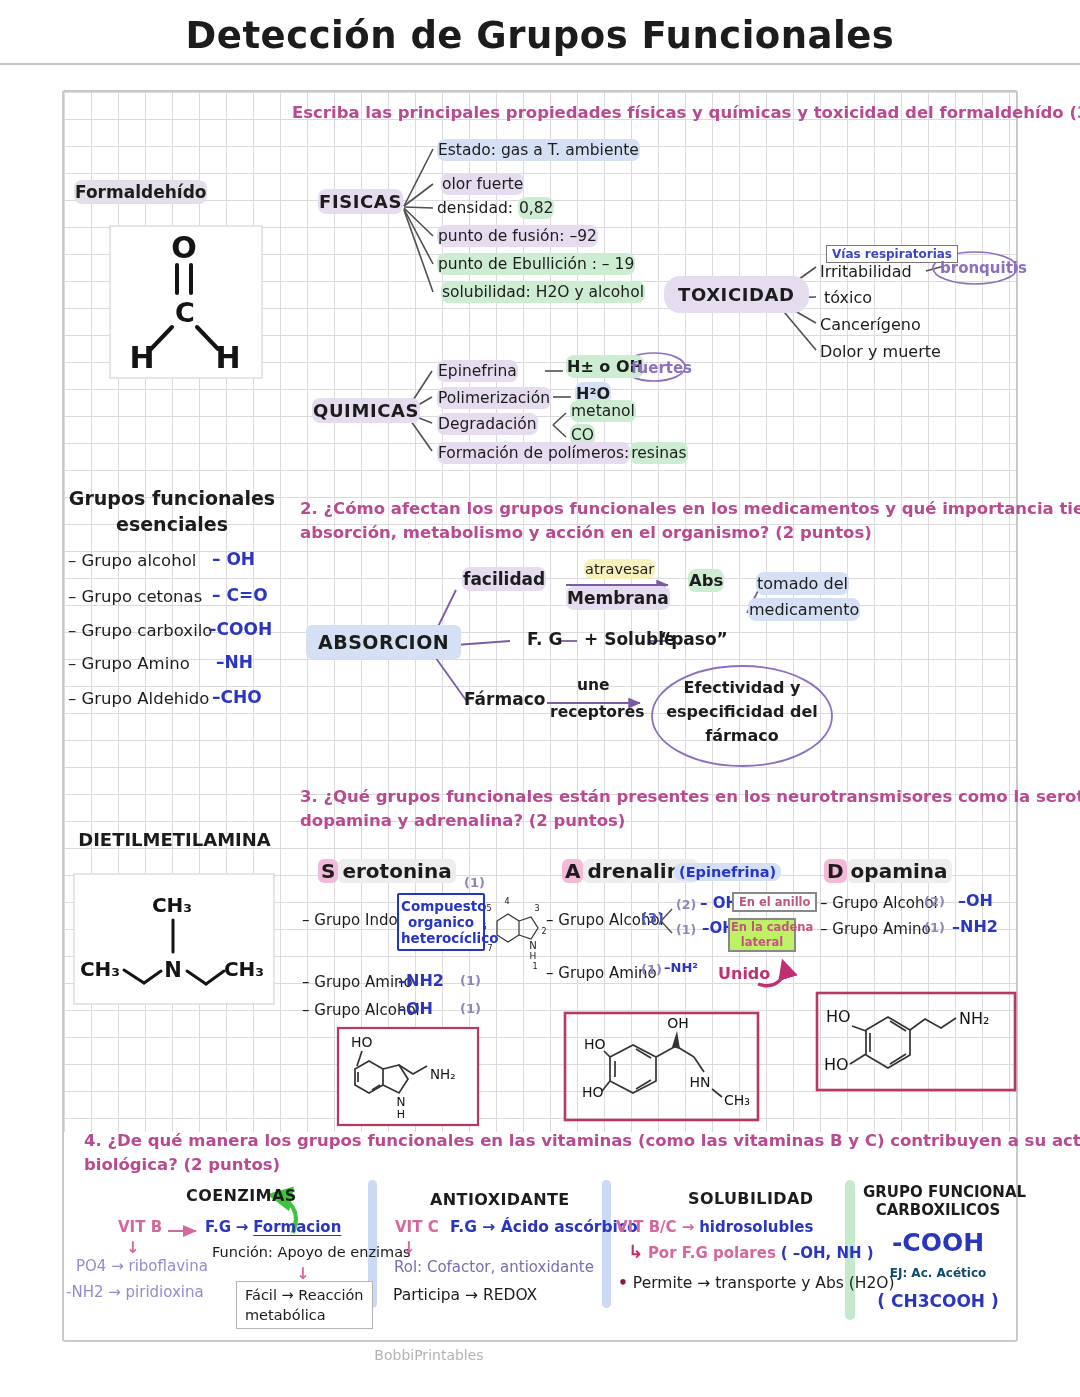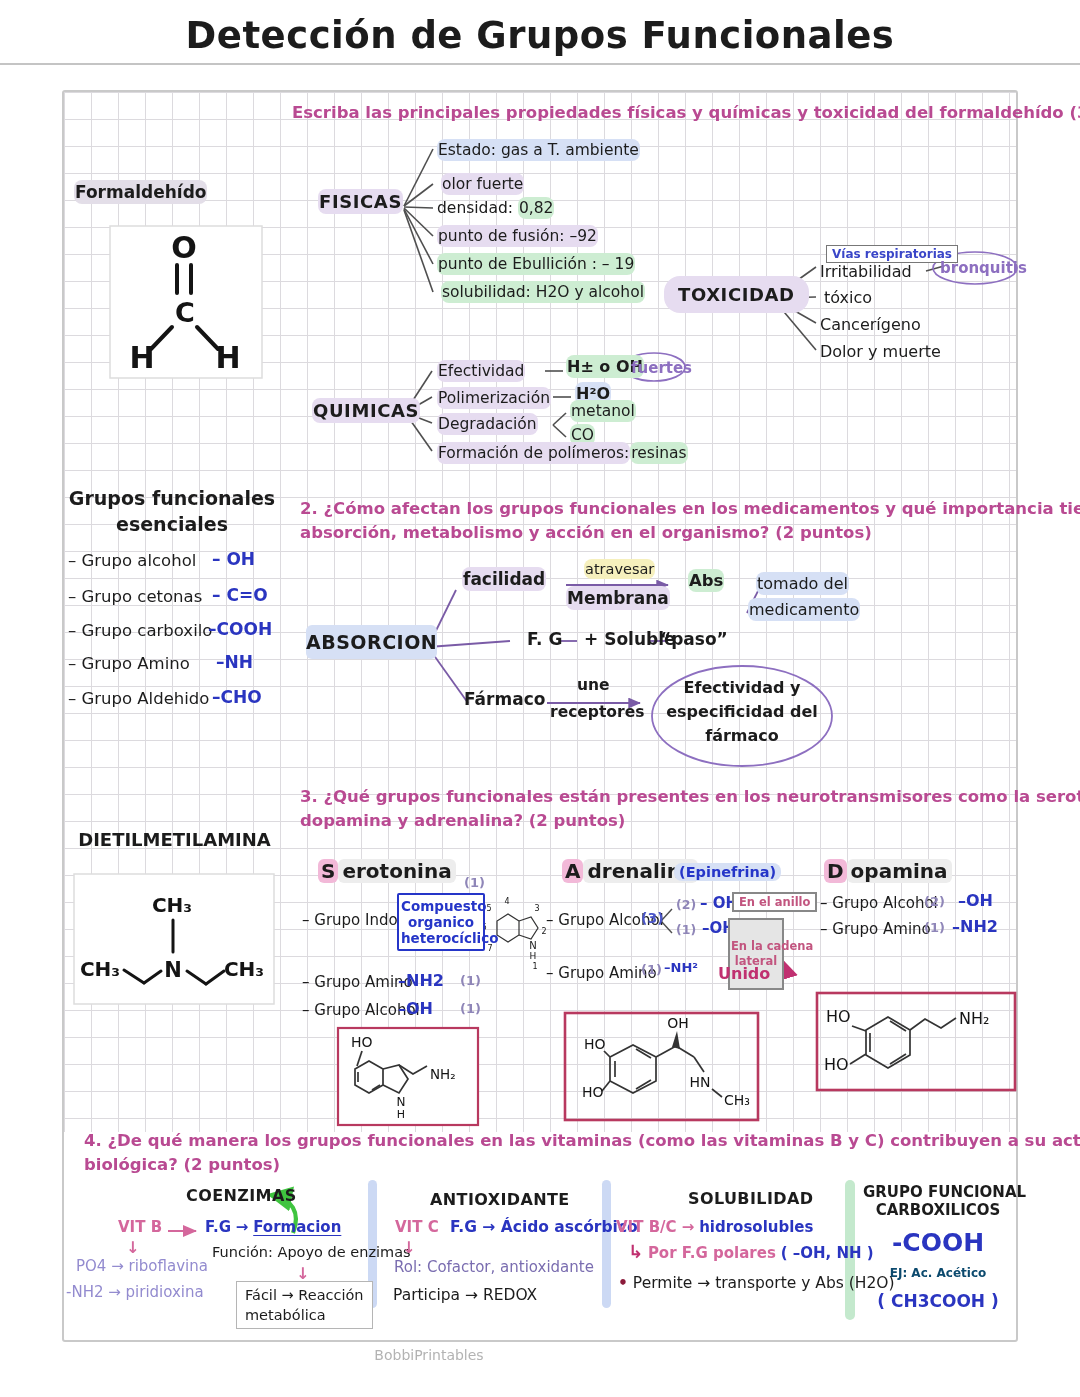--- a/index.html
+++ b/index.html
@@ -229,21 +229,21 @@
 
 <div class="abs" style="left:664px;top:284px"><span class="node" style="background:#e6dcf0;border-radius:16px;padding:8px 14px">TOXICIDAD</span></div>
 <div class="abs bx" style="left:826px;top:245px;font-size:12px;font-weight:bold;color:#3a46c8">Vías respiratorias</div>
 <div class="abs it" style="left:820px;top:262px;font-size:16px">Irritabilidad</div>
 <div class="abs pur" style="left:940px;top:259px;font-size:15px">bronquitis</div>
 <div class="abs it" style="left:824px;top:288px;font-size:16px">tóxico</div>
 <div class="abs it" style="left:820px;top:315px;font-size:16px">Cancerígeno</div>
 <div class="abs it" style="left:820px;top:342px;font-size:16px">Dolor y muerte</div>
 
 <div class="abs" style="left:312px;top:400px"><span class="hl hl-p node">QUIMICAS</span></div>
-<div class="abs it" style="left:437px;top:362px"><span class="hl hl-p">Efectividad</span></div>
+<div class="abs it" style="left:437px;top:362px"><span class="hl hl-p">Epinefrina</span></div>
 <div class="abs" style="left:566px;top:357px;font-weight:bold;font-size:16px"><span class="hl hl-g">H± o OH</span></div>
 <div class="abs pur" style="left:631px;top:359px;font-size:15px">fuertes</div>
 <div class="abs it" style="left:437px;top:389px"><span class="hl hl-p">Polimerización</span></div>
 <div class="abs" style="left:575px;top:384px;font-weight:bold;font-size:16px"><span class="hl hl-b">H²O</span></div>
 <div class="abs it" style="left:437px;top:415px"><span class="hl hl-p">Degradación</span></div>
 <div class="abs it" style="left:570px;top:402px"><span class="hl hl-g">metanol</span></div>
 <div class="abs it" style="left:570px;top:426px"><span class="hl hl-g">CO</span></div>
 <div class="abs it" style="left:437px;top:444px"><span class="hl hl-p">Formación de polímeros:</span><span class="hl hl-g">resinas</span></div>
 
 <div class="abs ctr" style="left:62px;top:487px;width:220px;font-size:19px;font-weight:bold">Grupos funcionales</div>
@@ -261,21 +261,21 @@
 
 <div class="abs q" style="left:300px;top:499px">2. ¿Cómo afectan los grupos funcionales en los medicamentos y qué importancia tienen en su</div>
 <div class="abs q" style="left:300px;top:523px">absorción, metabolismo y acción en el organismo? (2 puntos)</div>
 
 <div class="abs" style="left:462px;top:569px;font-size:17px;font-weight:600"><span class="hl hl-p">facilidad</span></div>
 <div class="abs" style="left:584px;top:561px;font-size:14.5px;font-weight:500"><span class="hl hl-y">atravesar</span></div>
 <div class="abs" style="left:566px;top:588px;font-size:17px;font-weight:700"><span class="hl hl-p">Membrana</span></div>
 <div class="abs" style="left:688px;top:571px;font-size:16.5px;font-weight:bold"><span class="hl hl-g">Abs</span></div>
 <div class="abs" style="left:756px;top:574px;font-size:16px;font-weight:500"><span class="hl hl-b">tomado del</span></div>
 <div class="abs" style="left:748px;top:600px;font-size:16px;font-weight:500"><span class="hl hl-b">medicamento</span></div>
-<div class="abs" style="left:306px;top:631px"><span style="background:#d6e0f5;border-radius:6px;padding:6px 0;font-weight:bold;font-size:19px;letter-spacing:.5px">ABSORCION</span></div>
+<div class="abs" style="left:306px;top:631px"><span style="background:#d6e0f5;border-radius:6px;padding:6px 12px;font-weight:bold;font-size:19px;letter-spacing:.5px">ABSORCION</span></div>
 <div class="abs" style="left:527px;top:629px;font-size:17px;font-weight:600">F. G</div>
 <div class="abs" style="left:584px;top:629px;font-size:17px;font-weight:600">+ Soluble</div>
 <div class="abs" style="left:660px;top:629px;font-size:17px;font-weight:600">“paso”</div>
 <div class="abs" style="left:464px;top:689px;font-size:17px;font-weight:600">Fármaco</div>
 <div class="abs" style="left:577px;top:676px;font-size:15.5px;font-weight:600">une</div>
 <div class="abs" style="left:550px;top:703px;font-size:15.5px;font-weight:600">receptores</div>
 <div class="abs ctr" style="left:652px;top:678px;width:180px;font-size:16px;font-weight:600">Efectividad y</div>
 <div class="abs ctr" style="left:652px;top:702px;width:180px;font-size:16px;font-weight:600">especificidad del</div>
 <div class="abs ctr" style="left:652px;top:726px;width:180px;font-size:16px;font-weight:600">fármaco</div>
 
@@ -299,21 +299,21 @@
 
 <div class="abs" style="left:562px;top:859px;font-size:20px;font-weight:bold"><span class="ini">A</span><span class="restw">drenalina</span></div>
 <div class="abs" style="left:674px;top:864px;font-size:14.5px"><span class="hl hl-b" style="color:#2535c8;font-weight:bold;padding:1px 5px">(Epinefrina)</span></div>
 <div class="abs it" style="left:546px;top:911px;font-size:15px">– Grupo Alcohol</div>
 <div class="abs" style="left:641px;top:910px;color:#4a55c8;font-weight:bold;font-size:14px">(3)</div>
 <div class="abs cnt" style="left:676px;top:897px;font-size:12.5px">(2)</div>
 <div class="abs blue" style="left:700px;top:894px;font-size:15px">– OH</div>
 <div class="abs bx" style="left:732px;top:892px;font-size:11.5px;font-weight:600;color:#c2557f;border-width:2px;border-color:#888">En el anillo</div>
 <div class="abs cnt" style="left:676px;top:922px;font-size:12.5px">(1)</div>
 <div class="abs blue" style="left:702px;top:919px;font-size:15px">–OH</div>
-<div class="abs ctr" style="left:728px;top:918px;width:56px;border:2px solid #888;background:#e5e5e5;font-size:11.5px;font-weight:600;color:#c2557f;padding:19px 1px;line-height:15px">
+<div class="abs ctr" style="left:728px;top:918px;width:68px;border:2px solid #888;background:#bef264;font-size:11.5px;font-weight:600;color:#c2557f;padding:0 1px;line-height:15px">
   <div>En la cadena</div>
   <div>lateral</div>
 </div>
 <div class="abs it" style="left:546px;top:964px;font-size:15px">– Grupo Amino</div>
 <div class="abs cnt" style="left:641px;top:962px">(1)</div>
 <div class="abs blue" style="left:664px;top:960px;font-size:13px">–NH²</div>
 <div class="abs dpink" style="left:718px;top:964px;font-size:16px">Unido</div>
 
 <div class="abs" style="left:824px;top:859px;font-size:20px;font-weight:bold"><span class="ini">D</span><span class="restw">opamina</span></div>
 <div class="abs it" style="left:820px;top:894px;font-size:15px">– Grupo Alcohol</div>

